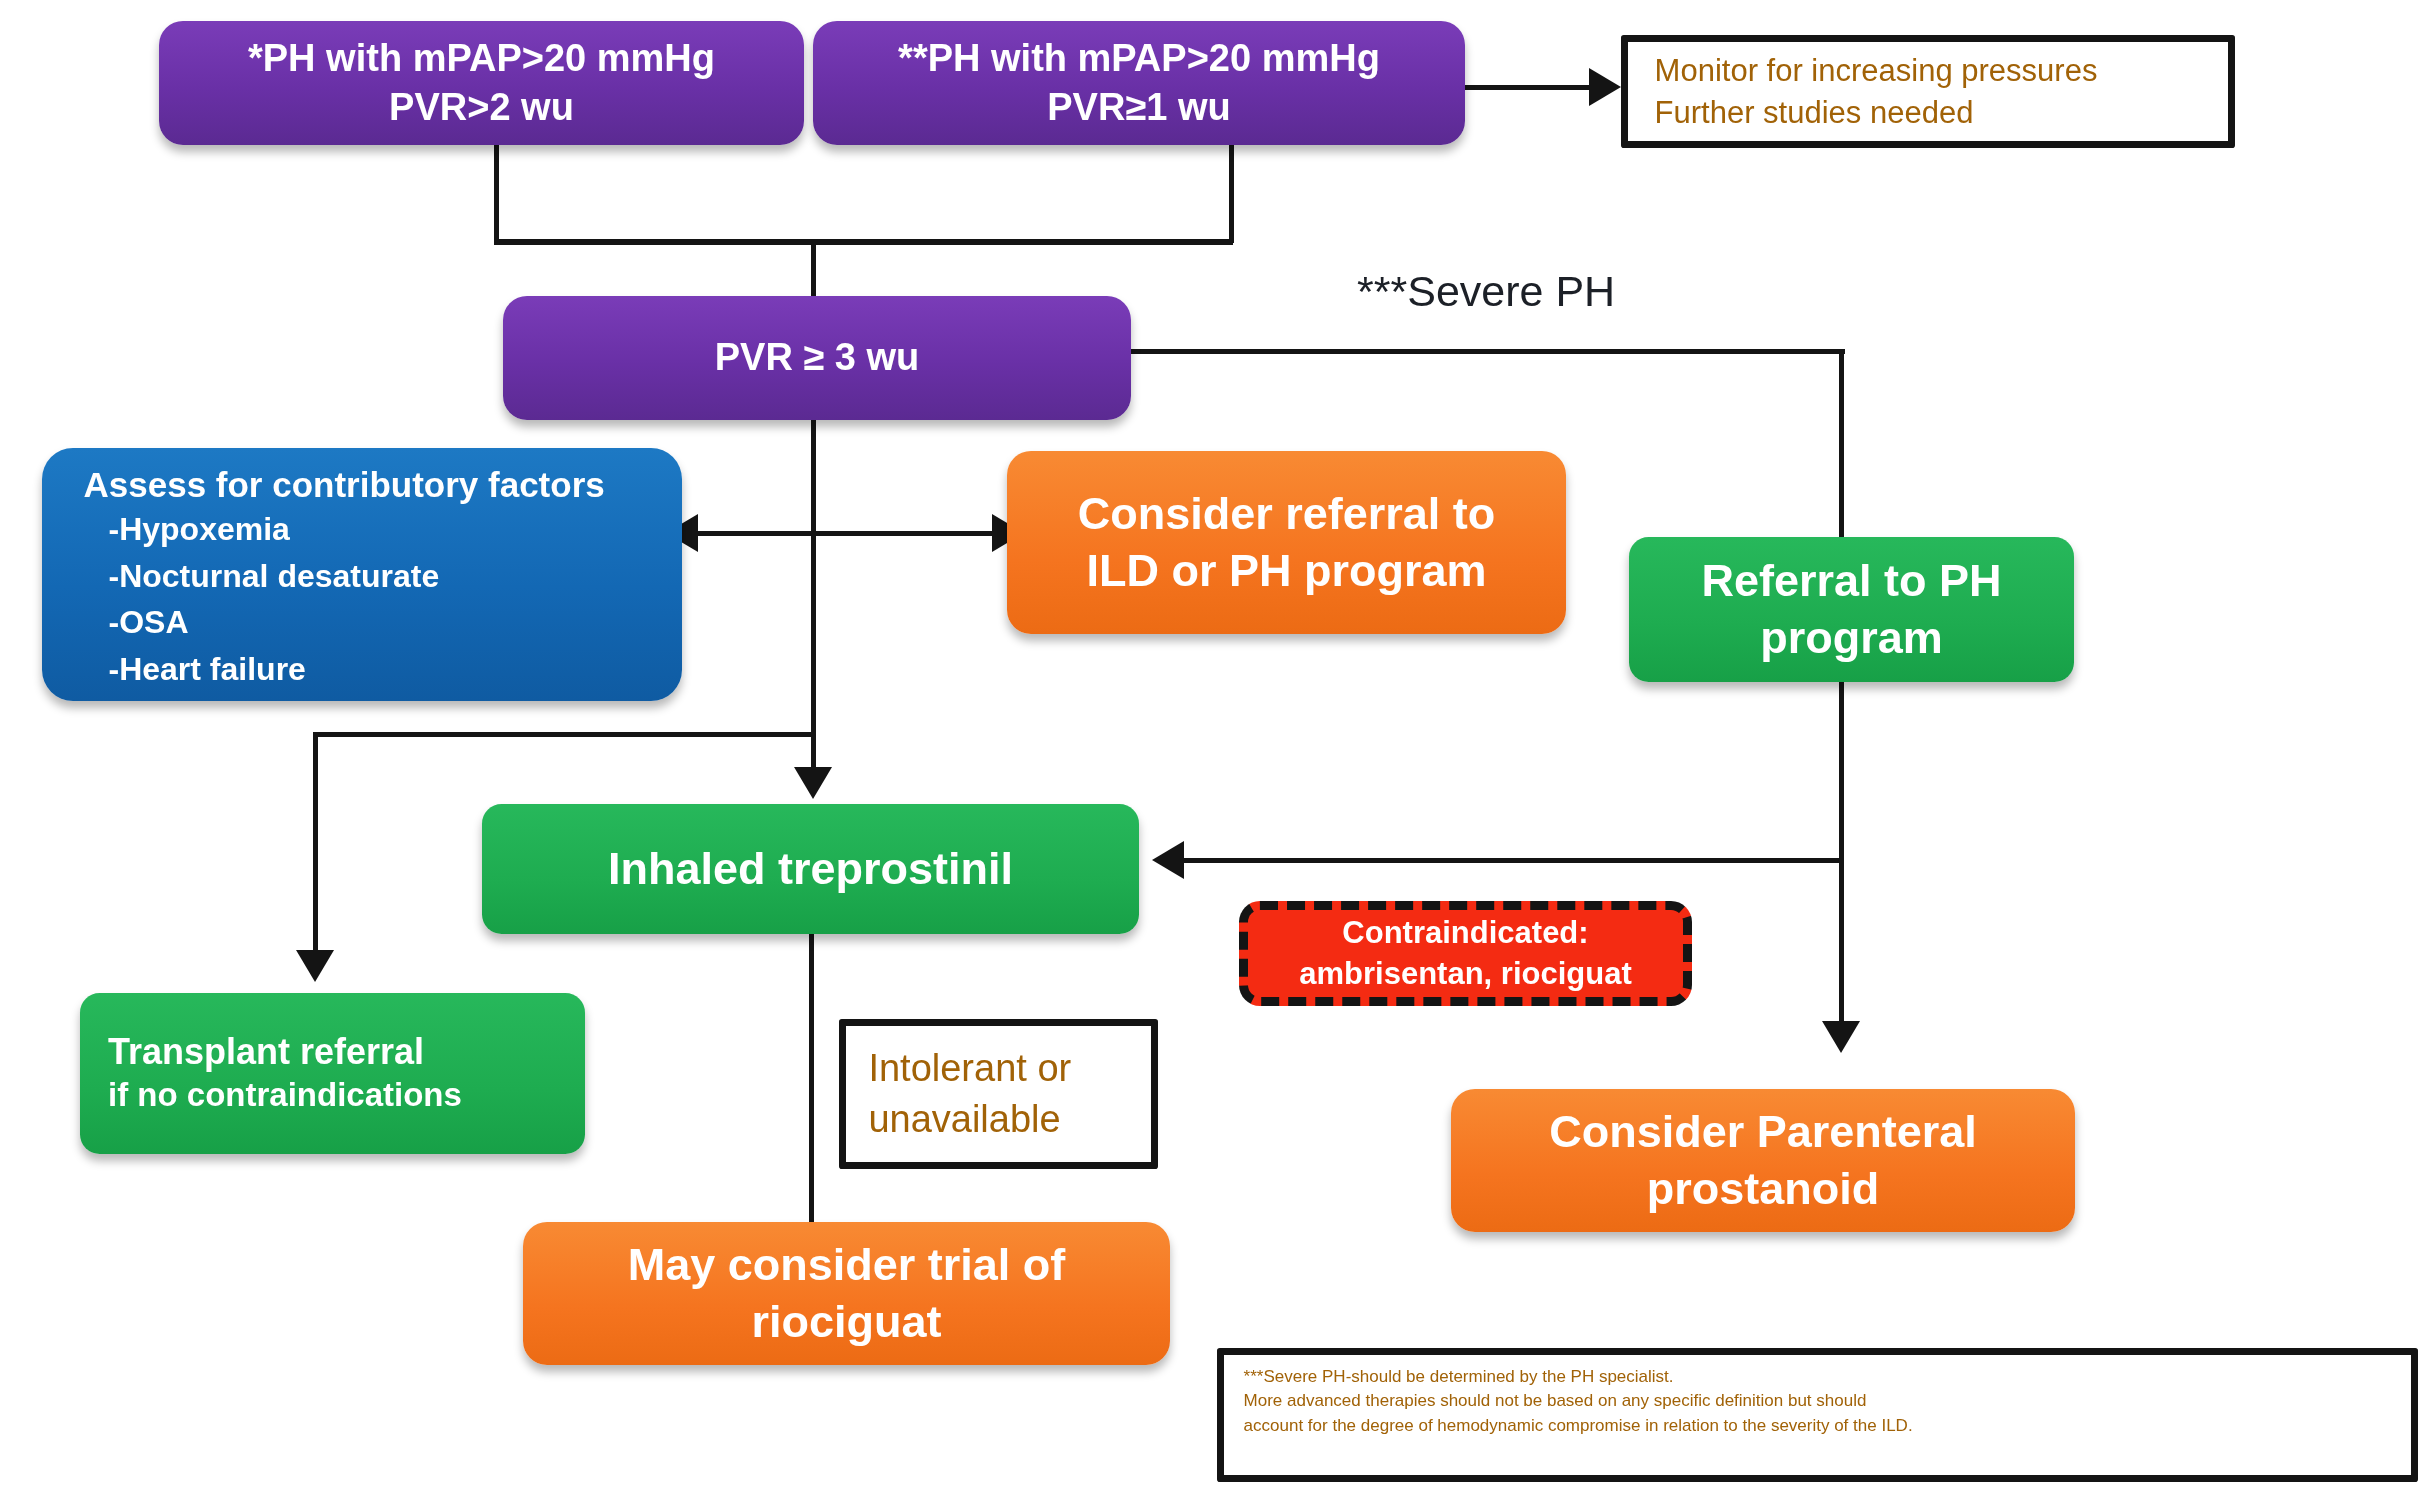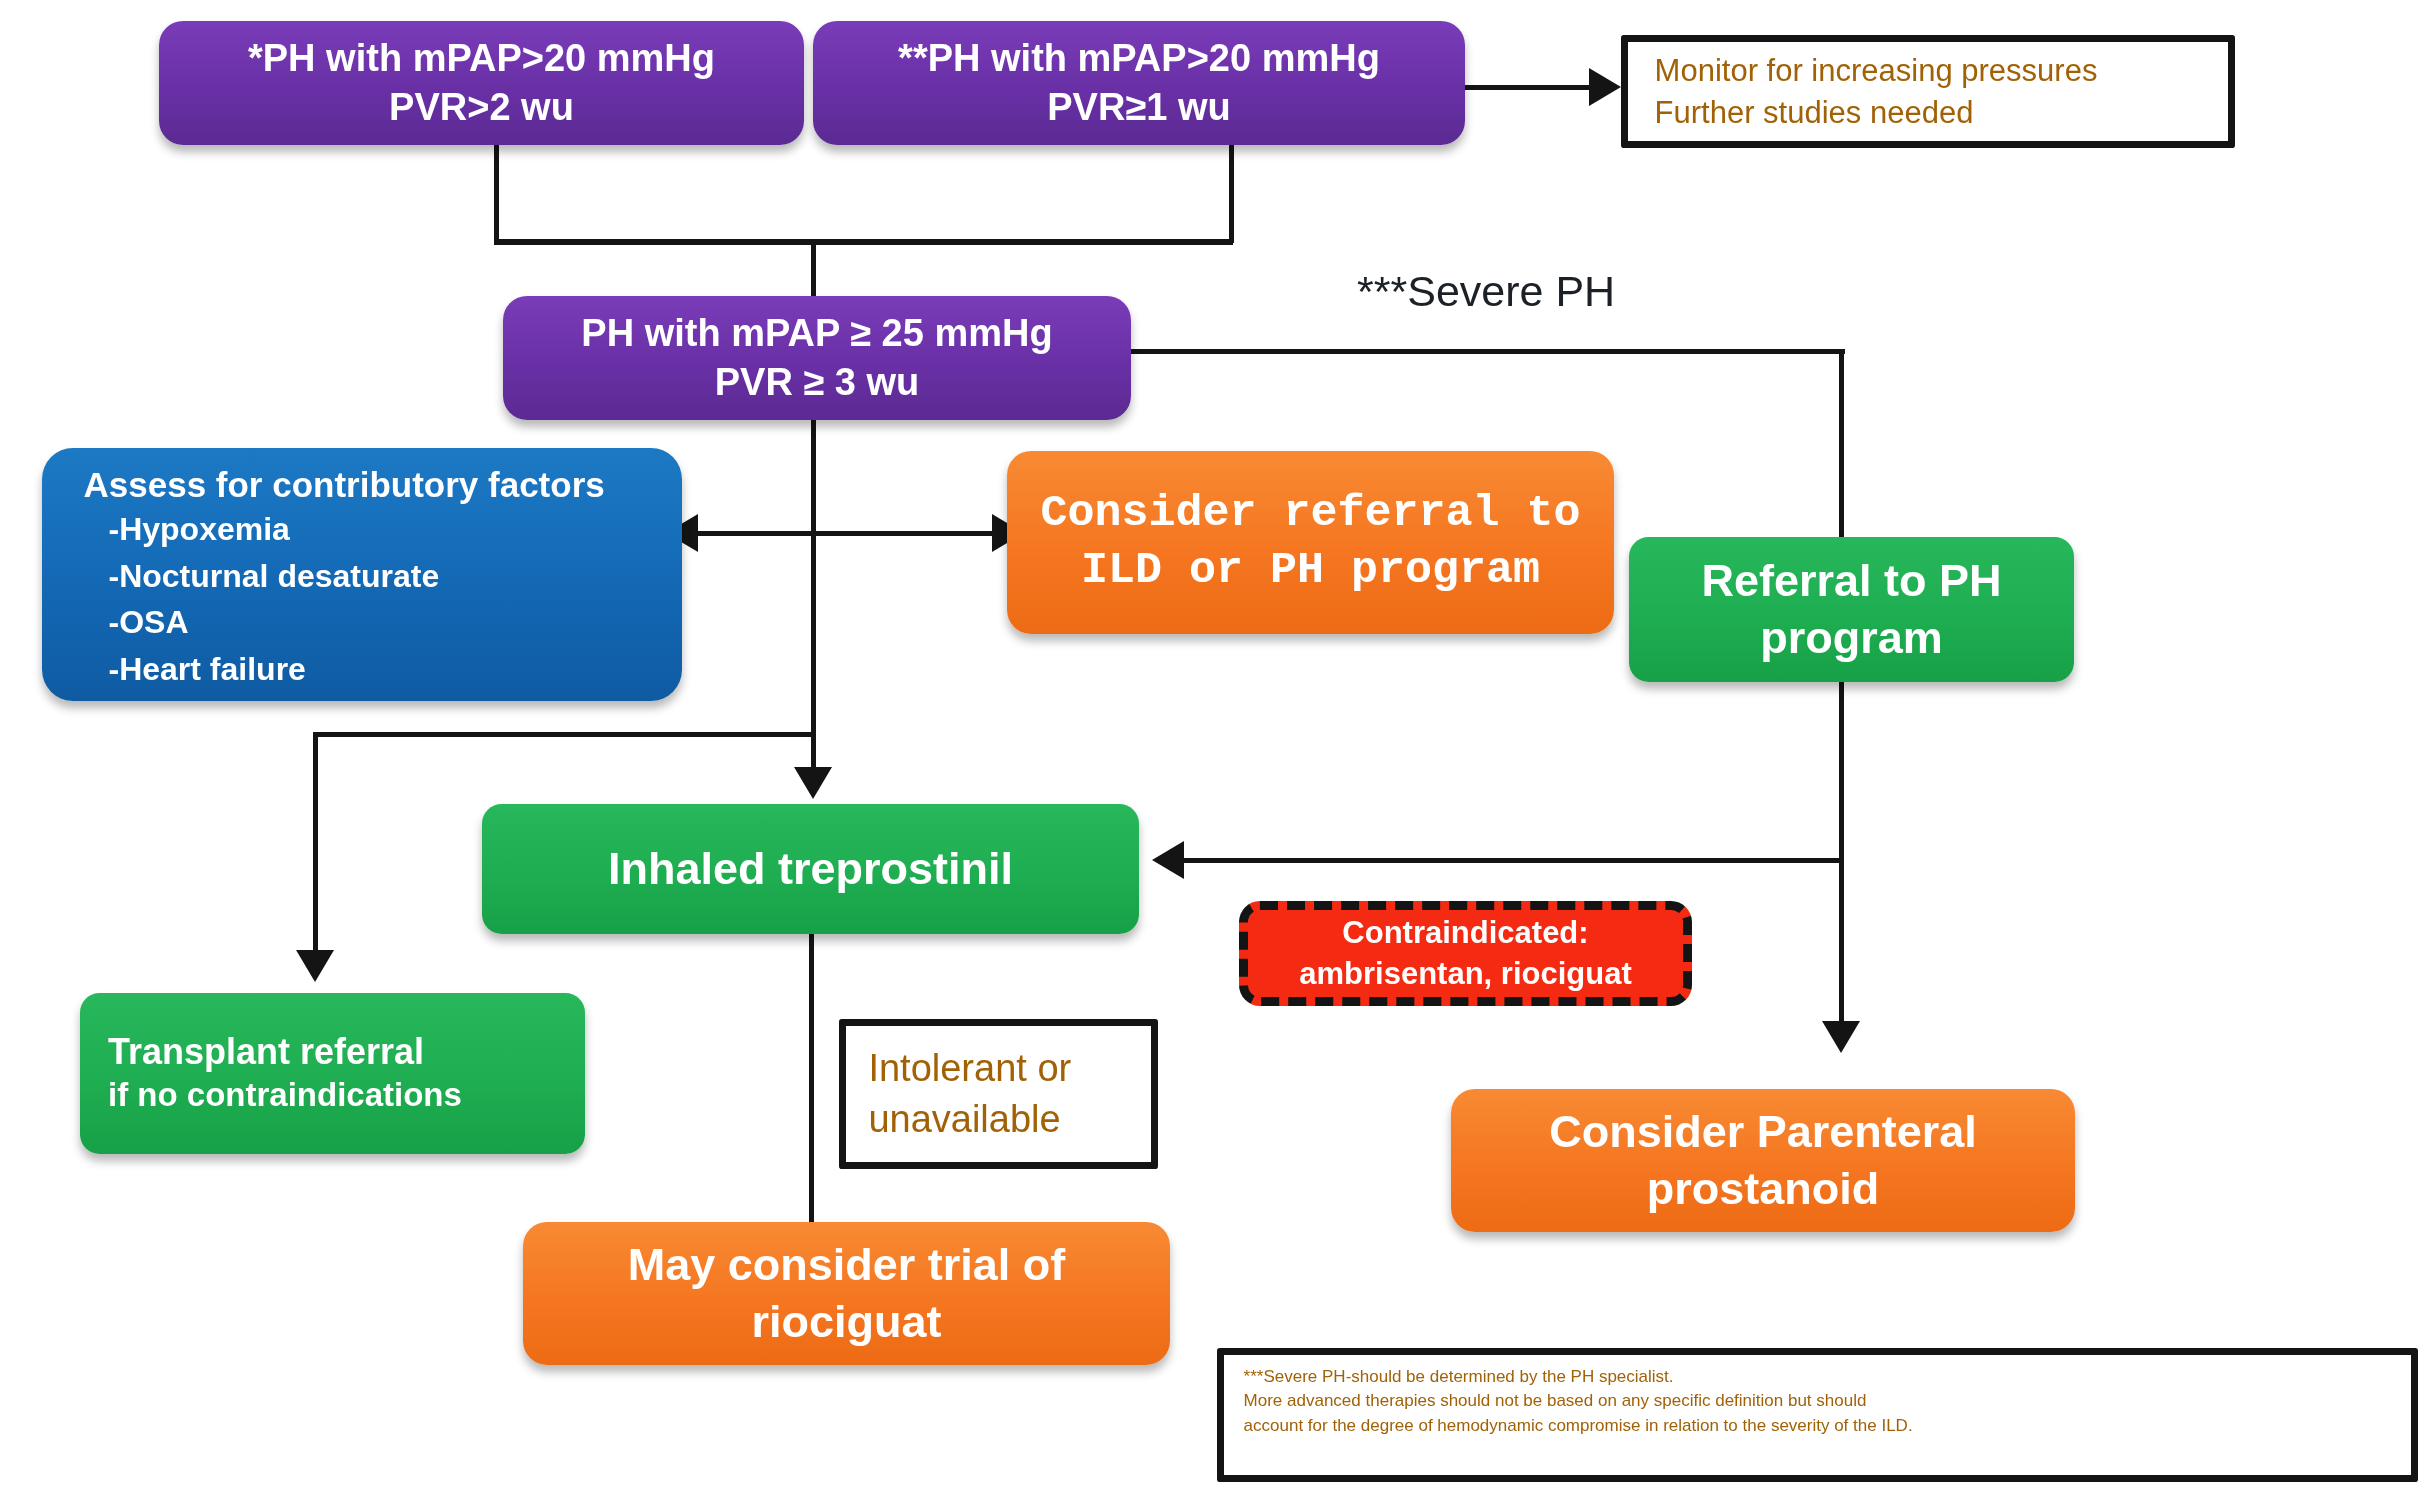--- a/index.html
+++ b/index.html
@@ -87,35 +87,34 @@
     <div>**PH with mPAP&gt;20 mmHg</div>
     <div>PVR≥1 wu</div>
   </div>
 
   <div class="whitebox" style="left:1621px;top:35px;width:614px;height:113px;padding-left:26.6px;font-size:31px;line-height:1.35;">
     <div>Monitor for increasing pressures</div>
     <div>Further studies needed</div>
   </div>
 
   <div class="node purple t54" style="left:503px;top:296px;width:628px;height:124px;">
-    <div>PH with mPAP ≥ 25 mmHg</div>
     <div>PVR ≥ 3 wu</div>
   </div>
 
   <div class="label-plain" style="left:1357px;top:267px;">***Severe PH</div>
 
   <div class="node blue" style="left:17.5px;top:448px;width:640px;height:253px;align-items:flex-start;padding:19.6px 21px 14px 42px;text-align:left;border-radius:31px;margin-left:24px;">
     <div class="assess-title">Assess for contributory factors</div>
     <div class="assess-item" style="padding-left:25px;">-Hypoxemia</div>
     <div class="assess-item" style="padding-left:25px;">-Nocturnal desaturate</div>
     <div class="assess-item" style="padding-left:25px;">-OSA</div>
     <div class="assess-item" style="padding-left:25px;">-Heart failure</div>
   </div>
 
-  <div class="node orange t64" style="left:1007px;top:451px;width:607px;height:183px;font-family:Liberation Mono, monospace;">
+  <div class="node orange t64" style="left:1007px;top:451px;width:559px;height:183px;">
     <div>Consider referral to</div>
     <div>ILD or PH program</div>
   </div>
 
   <div class="node green t64" style="left:1629px;top:537px;width:445px;height:145px;border-radius:19.6px;">
     <div>Referral to PH</div>
     <div>program</div>
   </div>
 
   <div class="node green t64" style="left:482px;top:804px;width:657px;height:130px;border-radius:19.6px;">

